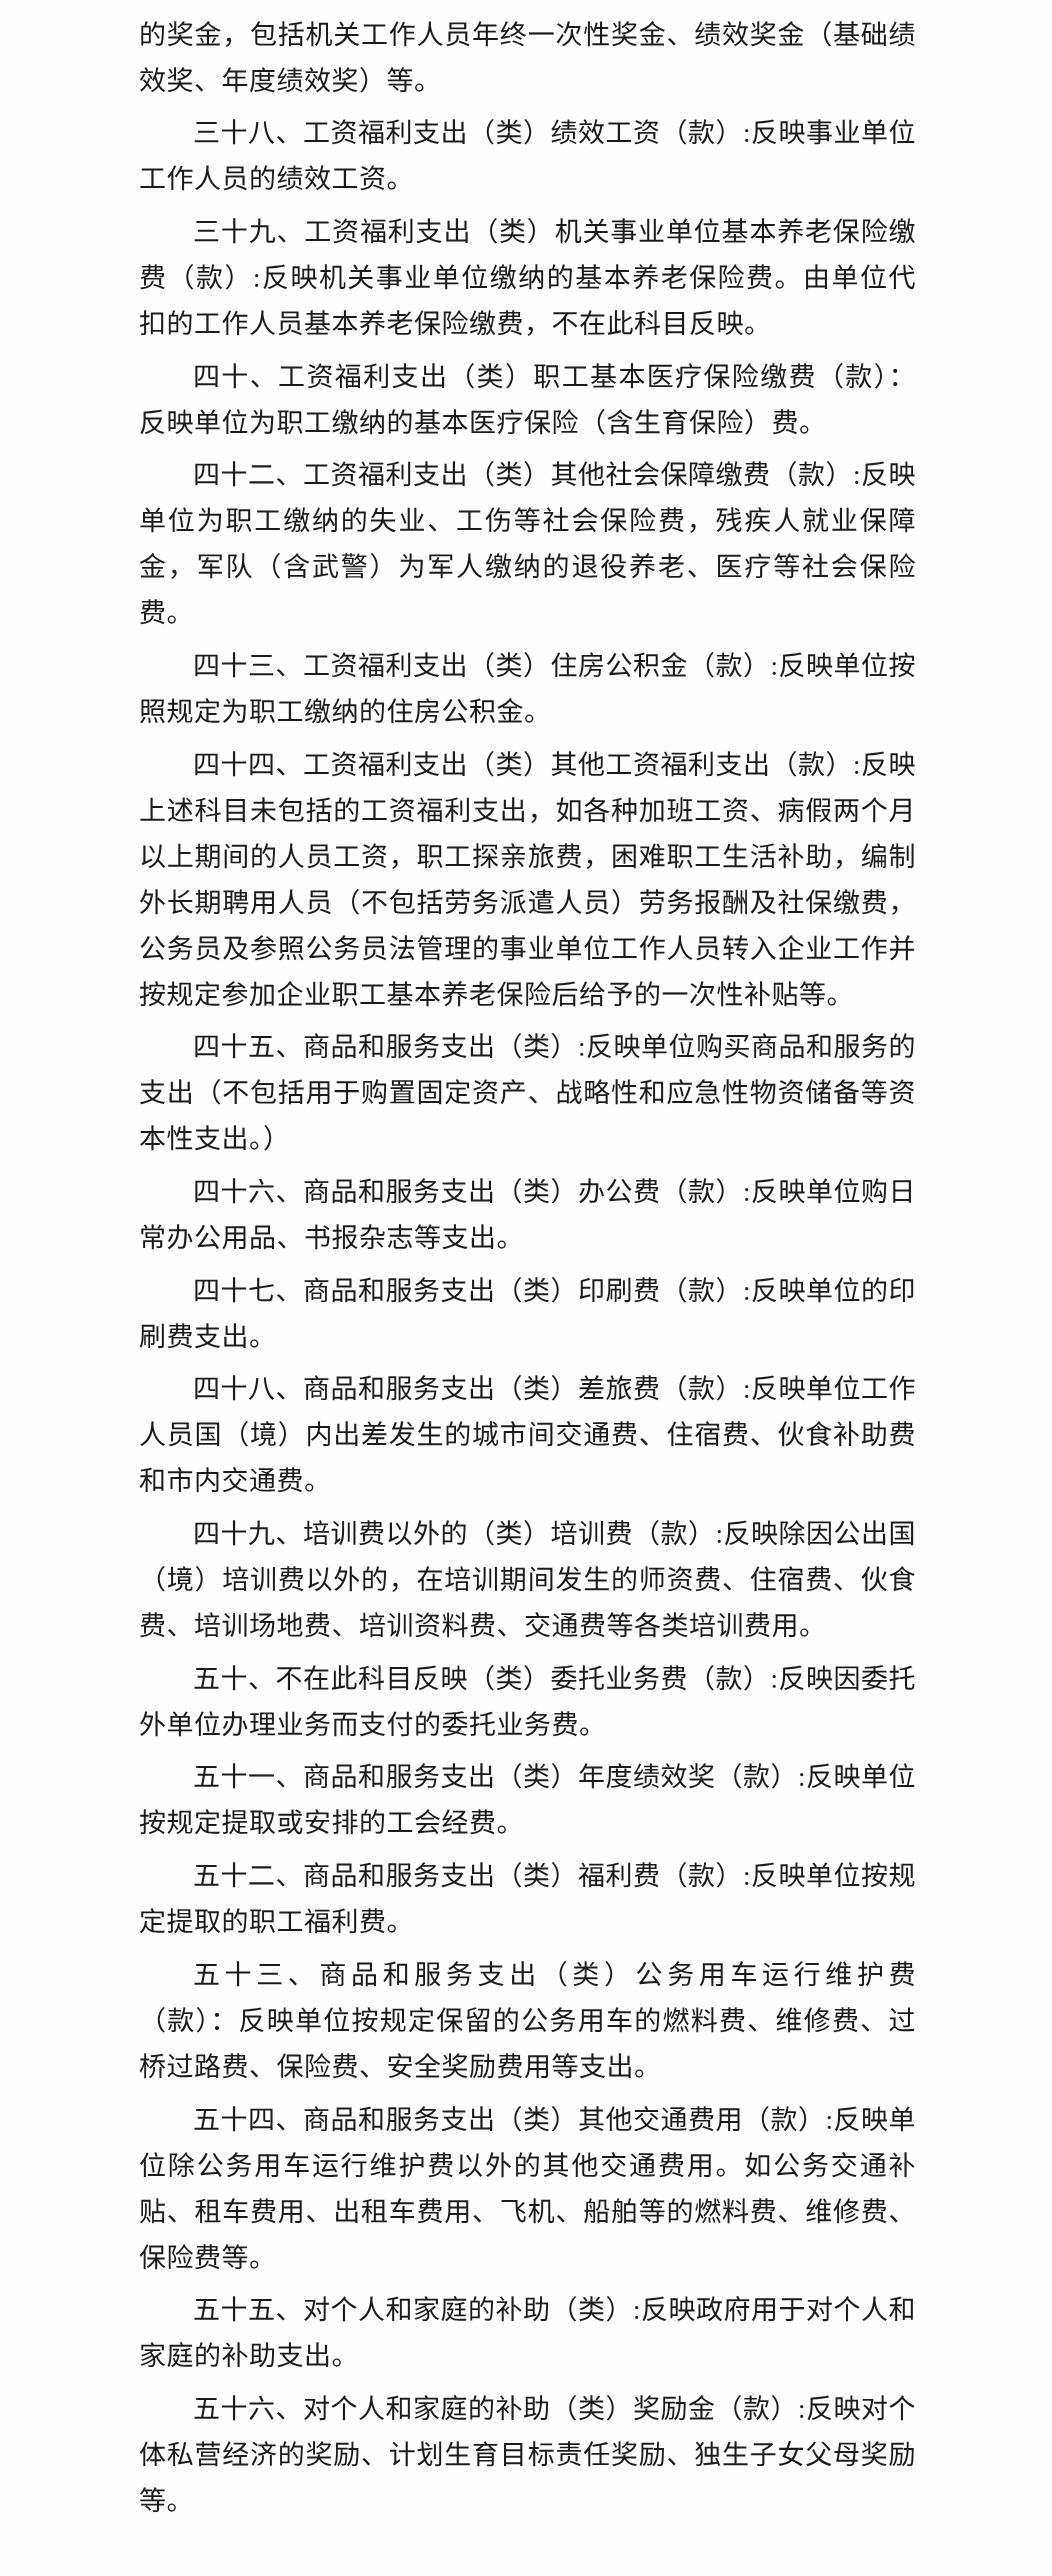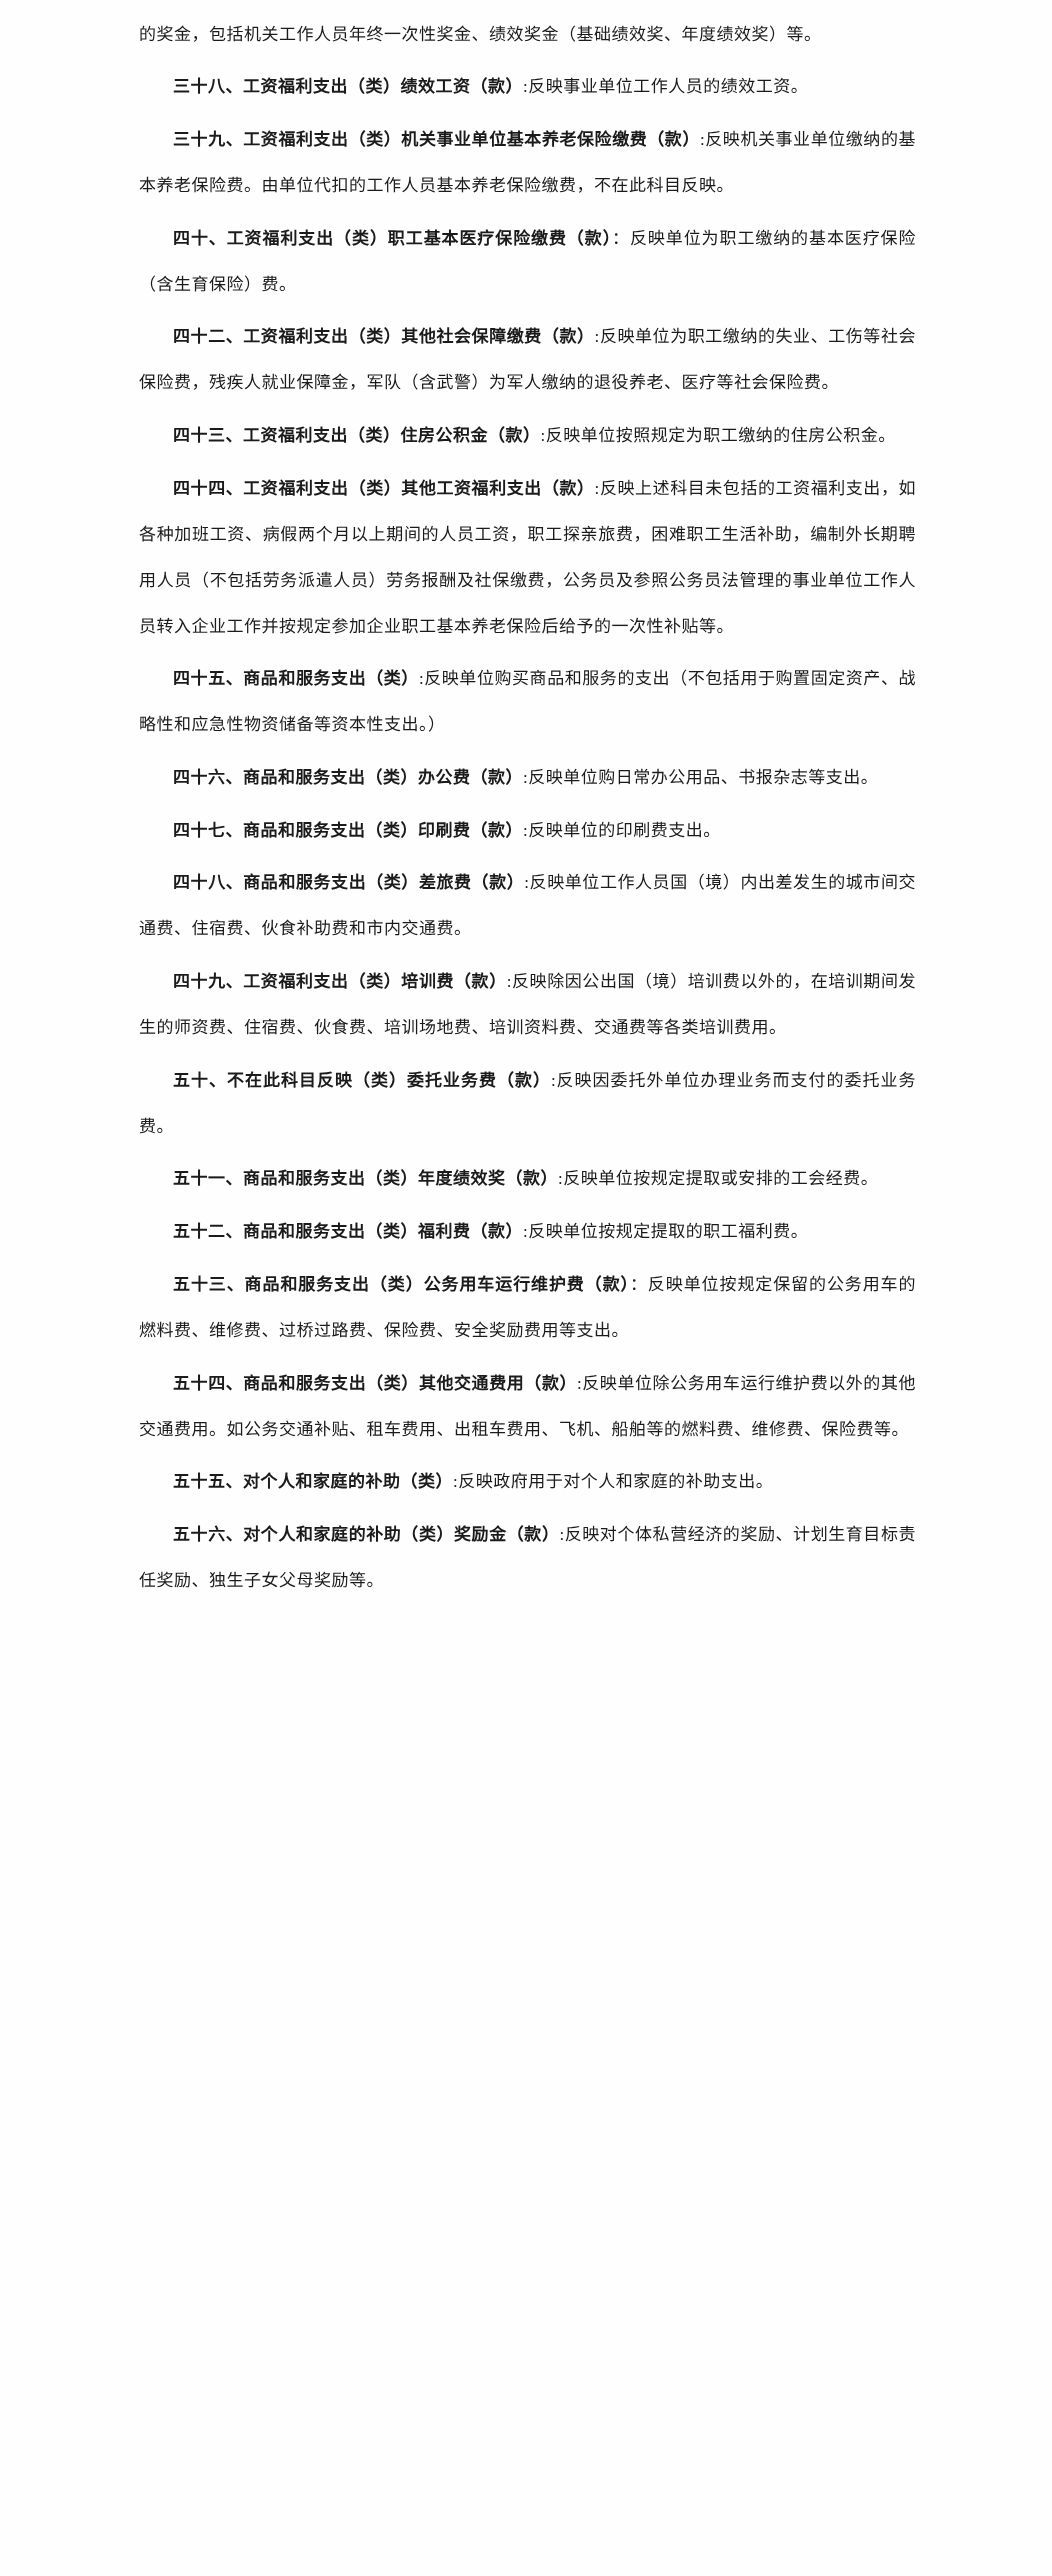--- a/index.html
+++ b/index.html
@@ -13,33 +13,33 @@
   }
   .page {
     box-sizing: border-box;
     width: 1053px;
     min-height: 2576px;
     background: #fefefe;
     padding: 11.5px 137px 17px 139px;
   }
   .para {
     margin: 0 0 6.7px 0;
-    font-size: 17px;
+    font-size: 27px;
     line-height: 46px;
     color: #1b1b1b;
     text-align: justify;
     text-indent: 2em;
     letter-spacing: 0.5px;
     word-break: break-all;
   }
   .para.no-indent {
     text-indent: 0;
   }
   .para .head {
-    font-weight: bold;
+    font-weight: normal;
     margin-top: 32px;
   }
   .para .desc {
     font-weight: normal;
   }
 </style>
 </head>
 <body>
 
 <div class="page">
@@ -60,21 +60,21 @@
   <p class="para"><span class="head">四十四、工资福利支出（类）其他工资福利支出（款）</span><span class="desc">:反映上述科目未包括的工资福利支出，如各种加班工资、病假两个月以上期间的人员工资，职工探亲旅费，困难职工生活补助，编制外长期聘用人员（不包括劳务派遣人员）劳务报酬及社保缴费，公务员及参照公务员法管理的事业单位工作人员转入企业工作并按规定参加企业职工基本养老保险后给予的一次性补贴等。</span></p>
 
   <p class="para"><span class="head">四十五、商品和服务支出（类）</span><span class="desc">:反映单位购买商品和服务的支出（不包括用于购置固定资产、战略性和应急性物资储备等资本性支出。）</span></p>
 
   <p class="para"><span class="head">四十六、商品和服务支出（类）办公费（款）</span><span class="desc">:反映单位购日常办公用品、书报杂志等支出。</span></p>
 
   <p class="para"><span class="head">四十七、商品和服务支出（类）印刷费（款）</span><span class="desc">:反映单位的印刷费支出。</span></p>
 
   <p class="para"><span class="head">四十八、商品和服务支出（类）差旅费（款）</span><span class="desc">:反映单位工作人员国（境）内出差发生的城市间交通费、住宿费、伙食补助费和市内交通费。</span></p>
 
-  <p class="para"><span class="head">四十九、工资福利支出（类）培训费（款）</span><span class="desc">:反映除因公出国（境）培训费以外的，在培训期间发生的师资费、住宿费、伙食费、培训场地费、培训资料费、交通费等各类培训费用。</span></p>
+  <p class="para"><span class="head">四十九、培训费以外的（类）培训费（款）</span><span class="desc">:反映除因公出国（境）培训费以外的，在培训期间发生的师资费、住宿费、伙食费、培训场地费、培训资料费、交通费等各类培训费用。</span></p>
 
   <p class="para"><span class="head">五十、不在此科目反映（类）委托业务费（款）</span><span class="desc">:反映因委托外单位办理业务而支付的委托业务费。</span></p>
 
   <p class="para"><span class="head">五十一、商品和服务支出（类）年度绩效奖（款）</span><span class="desc">:反映单位按规定提取或安排的工会经费。</span></p>
 
   <p class="para"><span class="head">五十二、商品和服务支出（类）福利费（款）</span><span class="desc">:反映单位按规定提取的职工福利费。</span></p>
 
   <p class="para"><span class="head">五十三、商品和服务支出（类）公务用车运行维护费（款）</span><span class="desc">：反映单位按规定保留的公务用车的燃料费、维修费、过桥过路费、保险费、安全奖励费用等支出。</span></p>
 
   <p class="para"><span class="head">五十四、商品和服务支出（类）其他交通费用（款）</span><span class="desc">:反映单位除公务用车运行维护费以外的其他交通费用。如公务交通补贴、租车费用、出租车费用、飞机、船舶等的燃料费、维修费、保险费等。</span></p>

